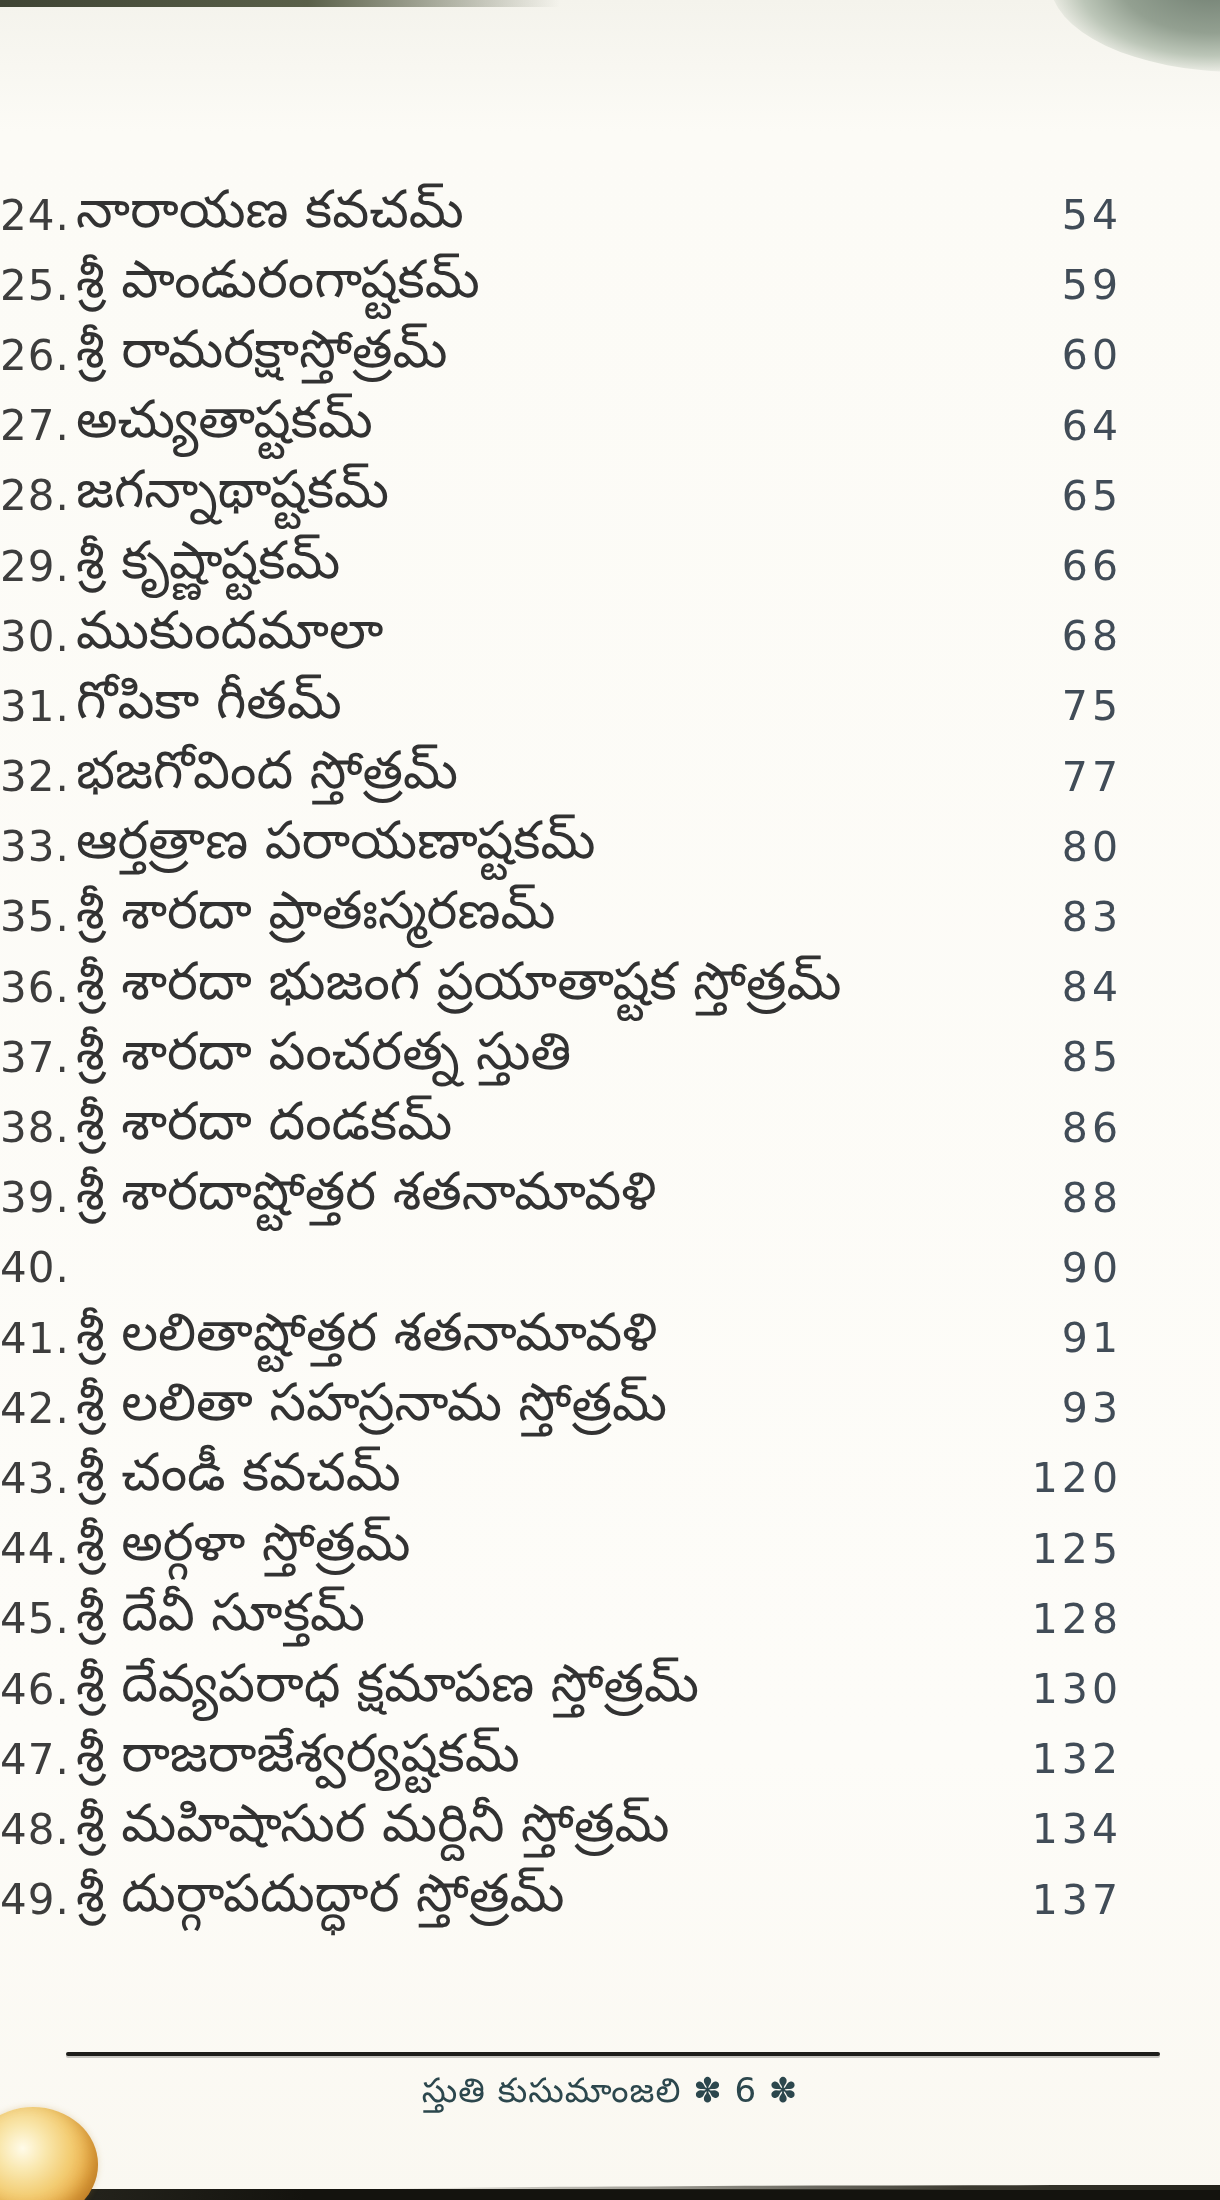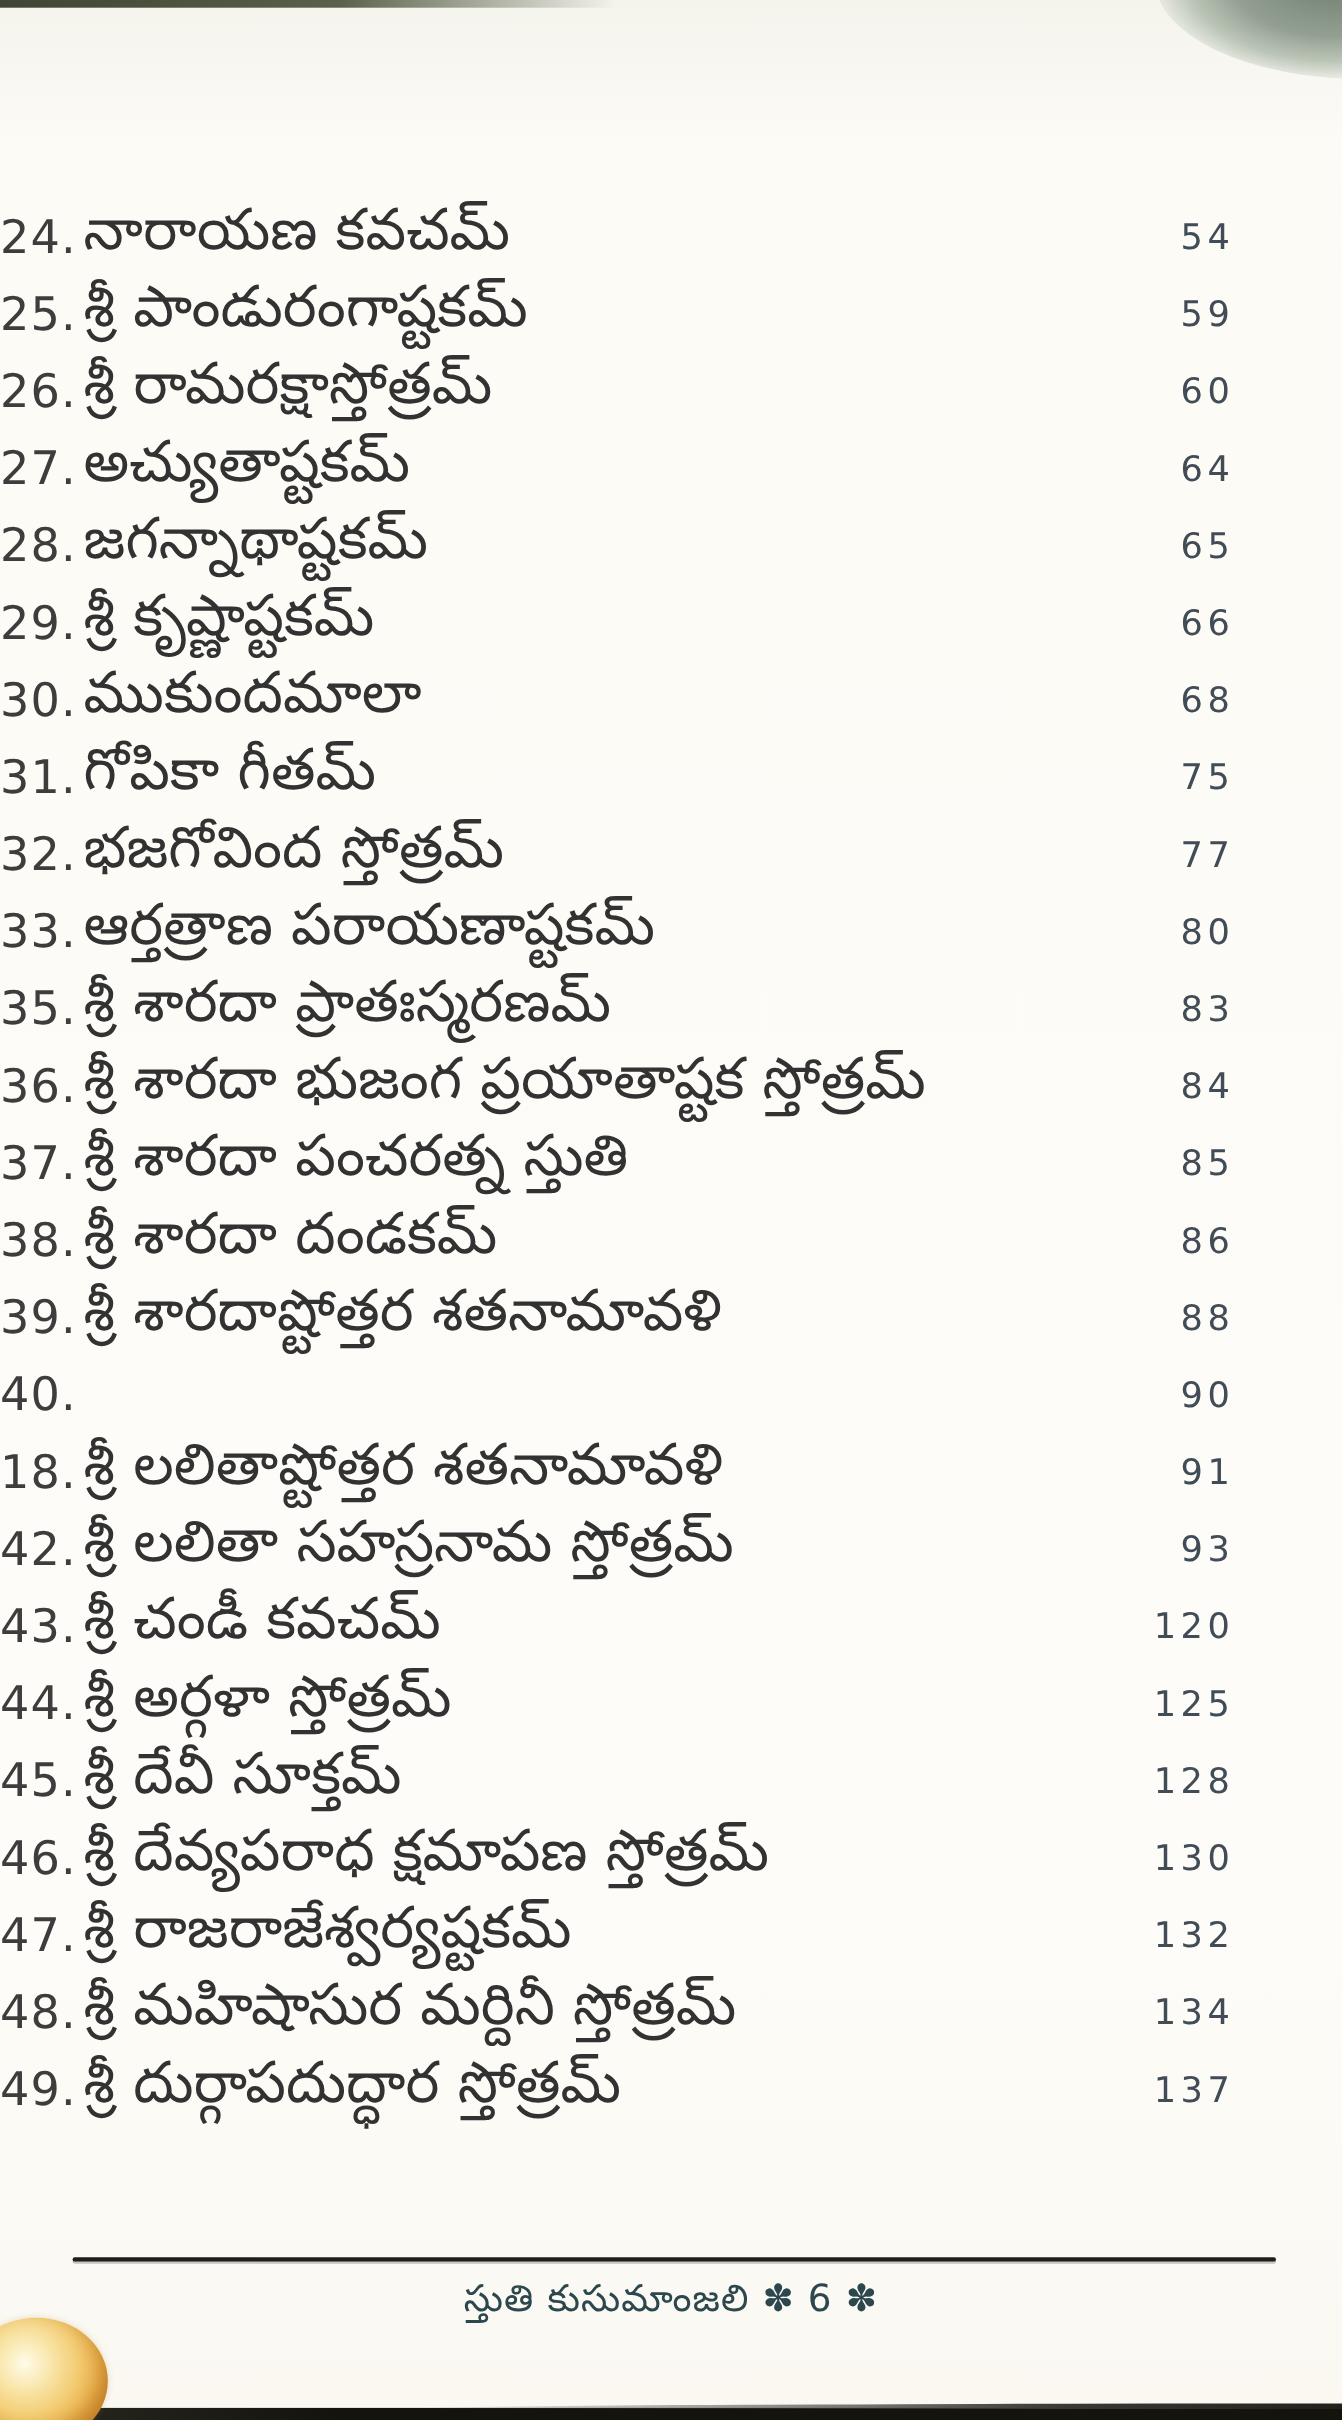--- a/index.html
+++ b/index.html
@@ -54,21 +54,21 @@
     width:76px;flex:0 0 76px;
     font-size:42px;color:#3d3d3d;letter-spacing:1px;
   }
   .title{
     flex:1 1 auto;
     font-size:52px;color:#323232;
     white-space:nowrap;overflow:visible;
   }
   .pg{
     margin-left:auto;flex:0 0 auto;
-    font-size:32px;color:#414c57;letter-spacing:4px;
+    font-size:41px;color:#414c57;letter-spacing:4px;
     text-align:right;
   }
   
   .rule{
     position:absolute;left:66px;right:60px;top:2052px;height:4px;
     background:#1e1e1b;border-radius:3px;
     box-shadow:0 2px 0 rgba(40,40,35,.25);
   }
   .footer{
     position:absolute;top:2070px;left:0;width:1220px;
@@ -175,21 +175,21 @@
       <span class="title">శ్రీ శారదాష్టోత్తర శతనామావళి</span>
       <span class="pg">88</span>
     </div>
 
     <div class="row">
       <span class="no">40.</span>
       <span class="pg">90</span>
     </div>
 
     <div class="row">
-      <span class="no">18.</span>
+      <span class="no">41.</span>
       <span class="title">శ్రీ లలితాష్టోత్తర శతనామావళి</span>
       <span class="pg">91</span>
     </div>
 
     <div class="row">
       <span class="no">42.</span>
       <span class="title">శ్రీ లలితా సహస్రనామ స్తోత్రమ్</span>
       <span class="pg">93</span>
     </div>
 

